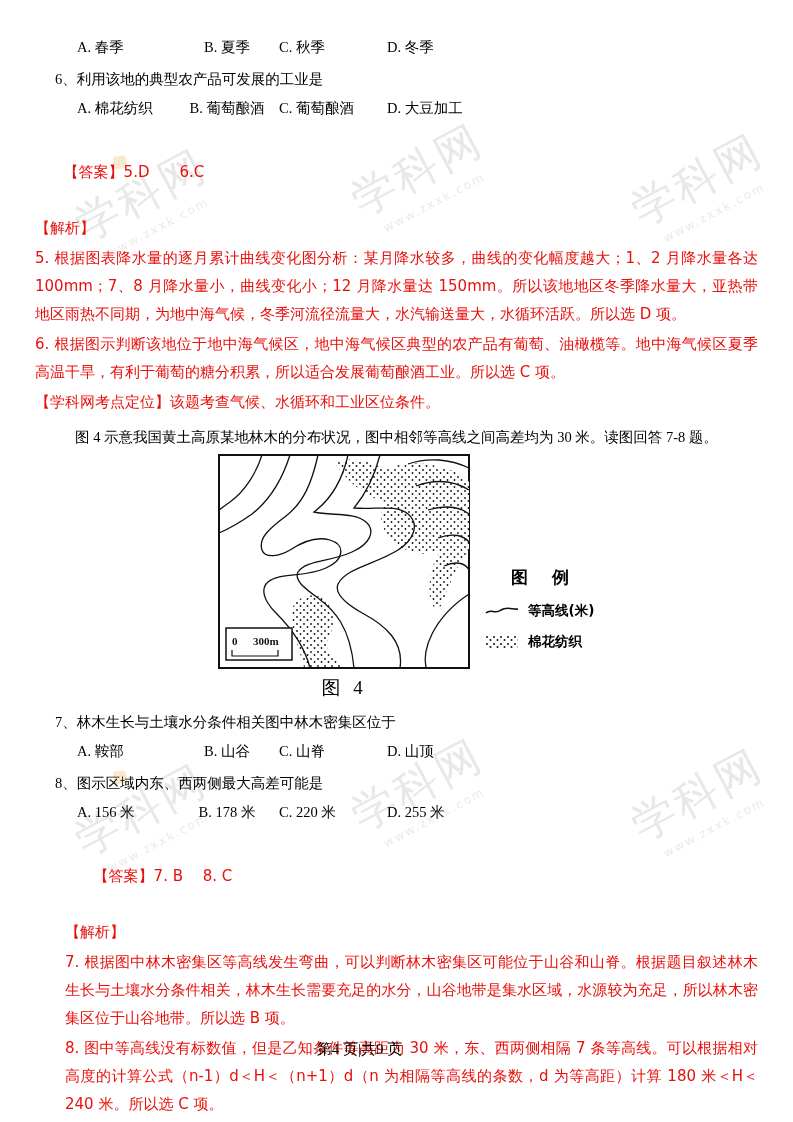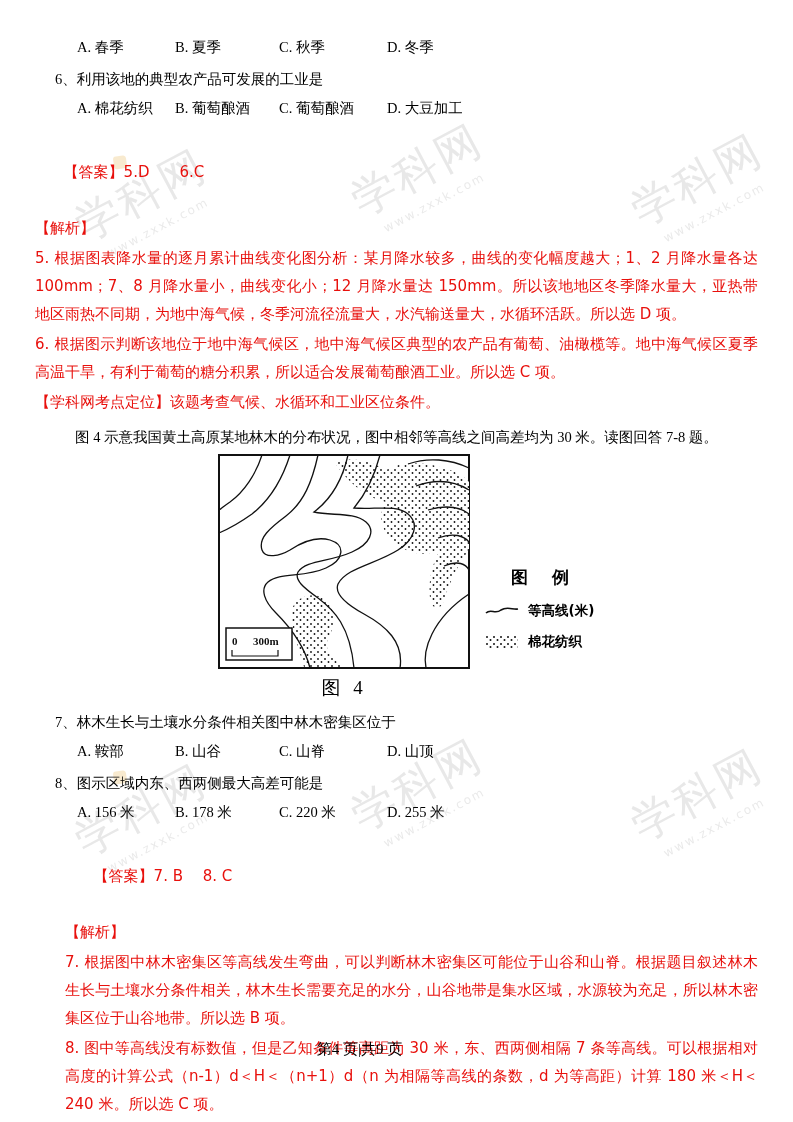--- a/index.html
+++ b/index.html
@@ -14,21 +14,21 @@
     color: #000;
     font-size: 14.5px;
   }
   .content { position: relative; z-index: 1; padding: 28px 35px 0 35px; }
 
   
   .stem { margin-top: 12px; padding-left: 20px; line-height: 20px; }
   .opts { margin-top: 9px; padding-left: 42px; display: flex; line-height: 20px; }
   .opts span { display: inline-block; }
   .opts span:nth-child(1) { width: 98px; }
-  .opts span:nth-child(2) { width: 104px; }
+  .opts span:nth-child(2) { width: 104px; text-align: center; }
   .opts span:nth-child(3) { width: 108px; }
 
   
   .red {
     color: #e8100c;
     font-family: "DejaVu Sans","Liberation Sans",sans-serif;
     font-size: 15px;
     line-height: 28px;
   }
   .pre { white-space: pre-wrap; }

